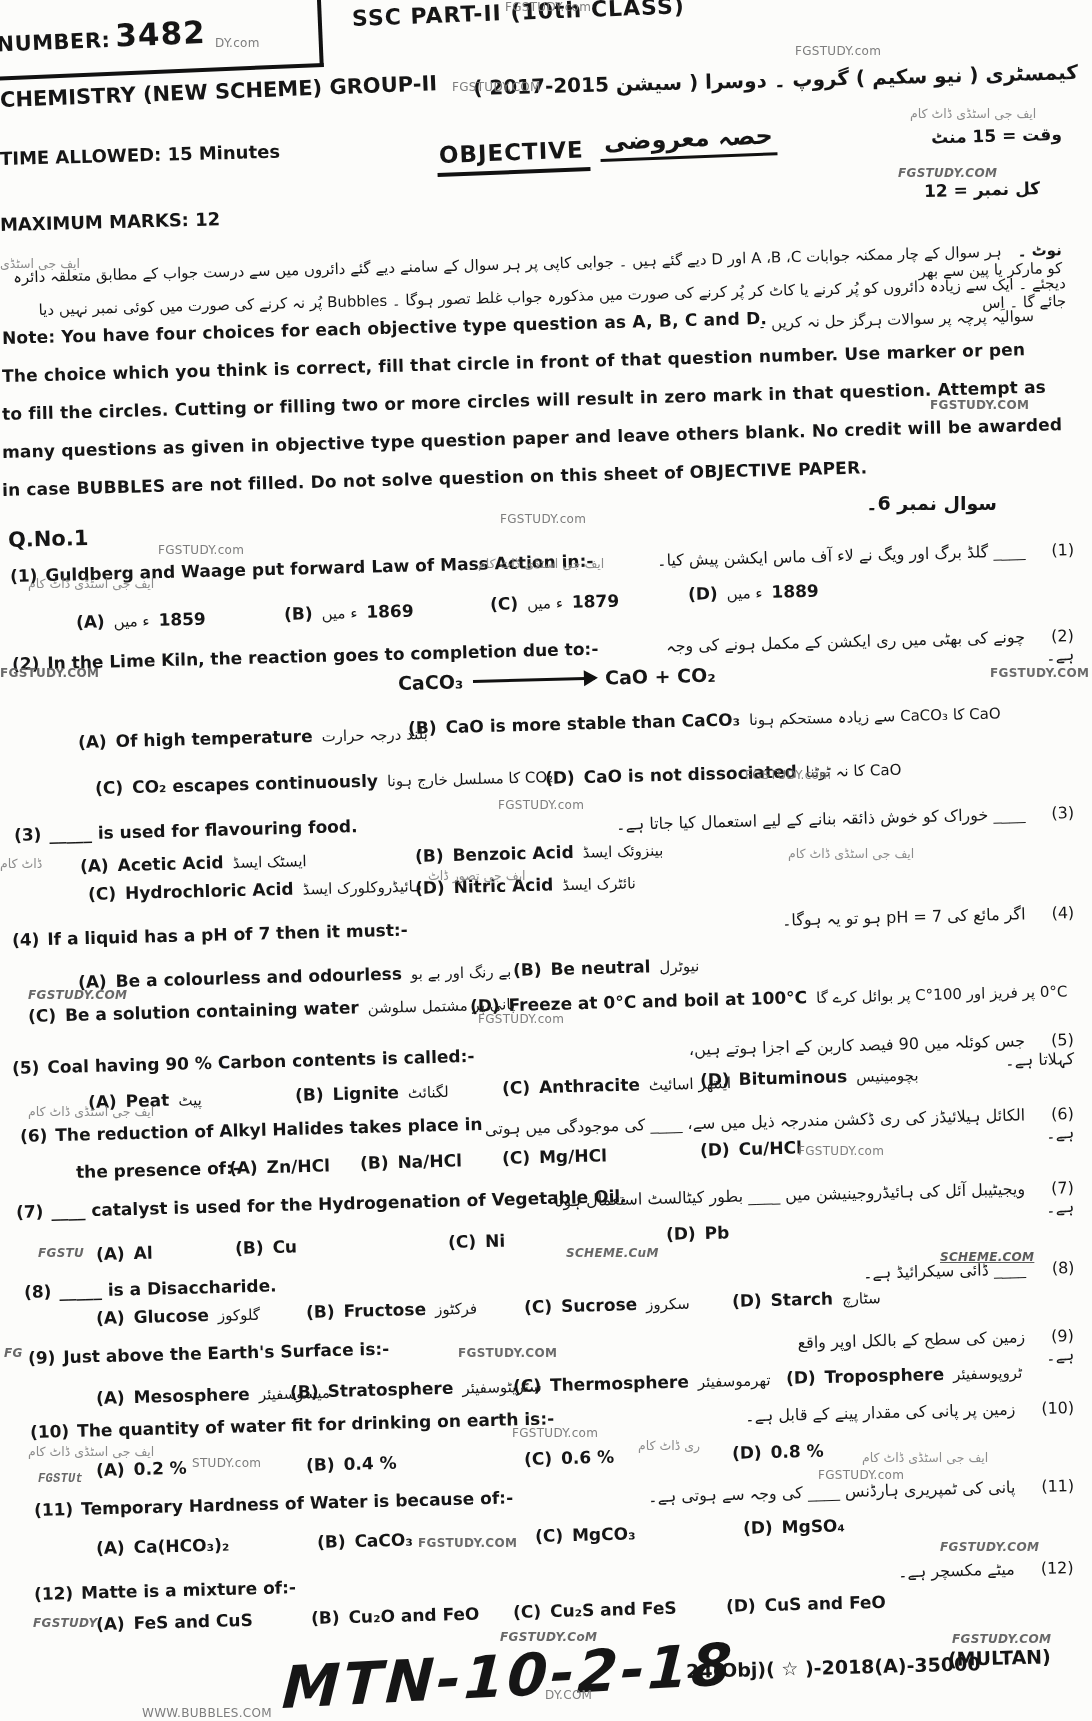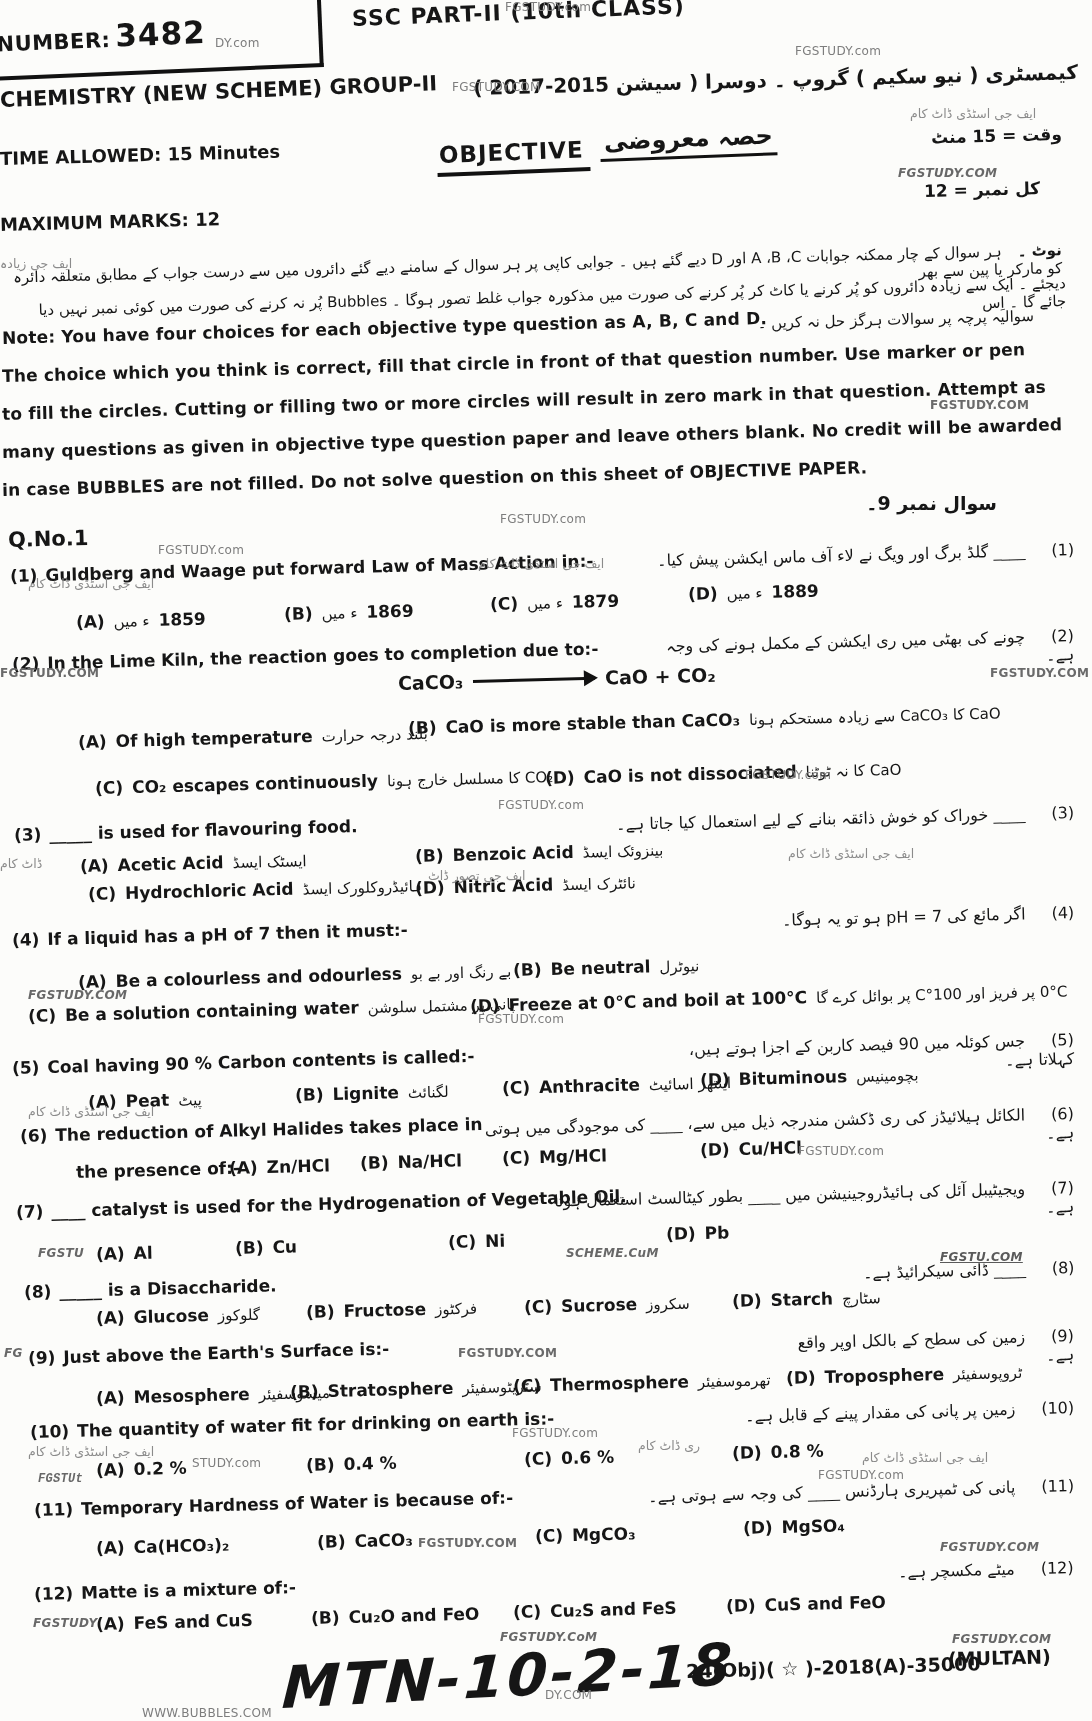--- a/index.html
+++ b/index.html
@@ -83,21 +83,21 @@
   </div>
   <div class="abs note-ur t1r" id="note-ur2">دیجئے ۔ ایک سے زیادہ دائروں کو پُر کرنے یا کاٹ کر پُر کرنے کی صورت میں مذکورہ جواب غلط تصور ہوگا ۔ Bubbles پُر نہ کرنے کی صورت میں کوئی نمبر نہیں دیا جائے گا ۔ اِس</div>
   <div class="abs note-ur t1r" id="note-ur3">سوالیہ پرچہ پر سوالات ہرگز حل نہ کریں ۔</div>
 
   <div class="abs note-en t1" style="left:2px;top:328px">Note:  You have four choices for each objective type question as  A, B, C and D.</div>
   <div class="abs note-en t1" style="left:2px;top:366px">The choice which you think is correct, fill that circle in front of that question number. Use marker or pen</div>
   <div class="abs note-en t1" style="left:2px;top:404px">to fill the circles. Cutting or filling two or more circles will result in zero mark in that question. Attempt as</div>
   <div class="abs note-en t1" style="left:2px;top:442px">many questions as given in  objective type question paper and leave others blank. No credit will be awarded</div>
   <div class="abs note-en t1" style="left:2px;top:480px">in case BUBBLES are not filled.   Do not solve question on this sheet of OBJECTIVE PAPER.</div>
 
-  <div class="abs" id="q-label-ur">سوال نمبر 9۔</div>
+  <div class="abs" id="q-label-ur">سوال نمبر 6۔</div>
   <div class="abs t1" id="q-label-en">Q.No.1</div>
 
   <div class="urq" style="top:540px;max-width:470px">
     <span class="n">(1)</span><span>____ گلڈ برگ اور ویگ نے لاء آف ماس ایکشن پیش کیا۔</span>
   </div>
   <div class="abs qen t1" style="left:10px;top:566px">
     <span>(1)</span>
       <span>Guldberg and Waage put forward Law of Mass Action in:-</span>
   </div>
   <div class="abs opt t1" style="left:76px;top:612px">
@@ -419,39 +419,39 @@
   <div class="abs t1" id="print-code">24(Obj)( ☆ )-2018(A)-35000</div>
   <div class="abs t1" id="city">(MULTAN)</div>
 
   <div id="wm-layer">
       <span class="wm" style="left: 505px; top: 0px;">FGSTUDY.com</span>
       <span class="wm" style="left: 215px; top: 36px;">DY.com</span>
       <span class="wm" style="left: 795px; top: 44px;">FGSTUDY.com</span>
       <span class="wm" style="left: 452px; top: 80px;">FGSTUDY.COM</span>
       <span class="wm ur" dir="rtl" style="left: 910px; top: 106px;">ایف جی اسٹڈی ڈاٹ کام</span>
       <span class="wm bi" style="left: 898px; top: 166px;">FGSTUDY.COM</span>
-      <span class="wm ur" dir="rtl" style="left: 0px; top: 256px;">ایف جی زیادہ</span>
+      <span class="wm ur" dir="rtl" style="left: 0px; top: 256px;">ایف جی اسٹڈی</span>
       <span class="wm b" style="left: 930px; top: 398px;">FGSTUDY.COM</span>
       <span class="wm" style="left: 500px; top: 512px;">FGSTUDY.com</span>
       <span class="wm" style="left: 158px; top: 543px;">FGSTUDY.com</span>
       <span class="wm ur" dir="rtl" style="left: 28px; top: 576px;">ایف جی اسٹڈی ڈاٹ کام</span>
       <span class="wm ur" dir="rtl" style="left: 478px; top: 556px;">ایف جی اسٹڈی ڈاٹ کام</span>
       <span class="wm b" style="left: 0px; top: 666px;">FGSTUDY.COM</span>
       <span class="wm b" style="left: 990px; top: 666px;">FGSTUDY.COM</span>
       <span class="wm" style="left: 745px; top: 768px;">FGSTUDY.com</span>
       <span class="wm" style="left: 498px; top: 798px;">FGSTUDY.com</span>
       <span class="wm ur" dir="rtl" style="left: 788px; top: 846px;">ایف جی اسٹڈی ڈاٹ کام</span>
       <span class="wm ur" dir="rtl" style="left: 0px; top: 856px;">ڈاٹ کام</span>
       <span class="wm ur" dir="rtl" style="left: 428px; top: 868px;">ایف جی تصور ڈاٹ</span>
       <span class="wm bi" style="left: 28px; top: 988px;">FGSTUDY.COM</span>
       <span class="wm" style="left: 478px; top: 1012px;">FGSTUDY.com</span>
       <span class="wm ur" dir="rtl" style="left: 28px; top: 1104px;">ایف جی اسٹڈی ڈاٹ کام</span>
       <span class="wm" style="left: 798px; top: 1144px;">FGSTUDY.com</span>
       <span class="wm bi" style="left: 566px; top: 1246px;">SCHEME.CuM</span>
-      <span class="wm biu" style="left: 940px; top: 1250px;">FGSTU.COM</span>
+      <span class="wm biu" style="left: 940px; top: 1250px;">SCHEME.COM</span>
       <span class="wm bi" style="left: 38px; top: 1246px;">FGSTU</span>
       <span class="wm bi" style="left: 4px; top: 1346px;">FG</span>
       <span class="wm b" style="left: 458px; top: 1346px;">FGSTUDY.COM</span>
       <span class="wm" style="left: 512px; top: 1426px;">FGSTUDY.com</span>
       <span class="wm ur" dir="rtl" style="left: 28px; top: 1444px;">ایف جی اسٹڈی ڈاٹ کام</span>
       <span class="wm ur" dir="rtl" style="left: 638px; top: 1438px;">ری ڈاٹ کام</span>
       <span class="wm" style="left: 192px; top: 1456px;">STUDY.com</span>
       <span class="wm ur" dir="rtl" style="left: 862px; top: 1450px;">ایف جی اسٹڈی ڈاٹ کام</span>
       <span class="wm" style="left: 818px; top: 1468px;">FGSTUDY.com</span>
       <span class="wm bi" style="left: 38px; top: 1472px; font-family: Liberation Mono, monospace;">FGSTUt</span>

